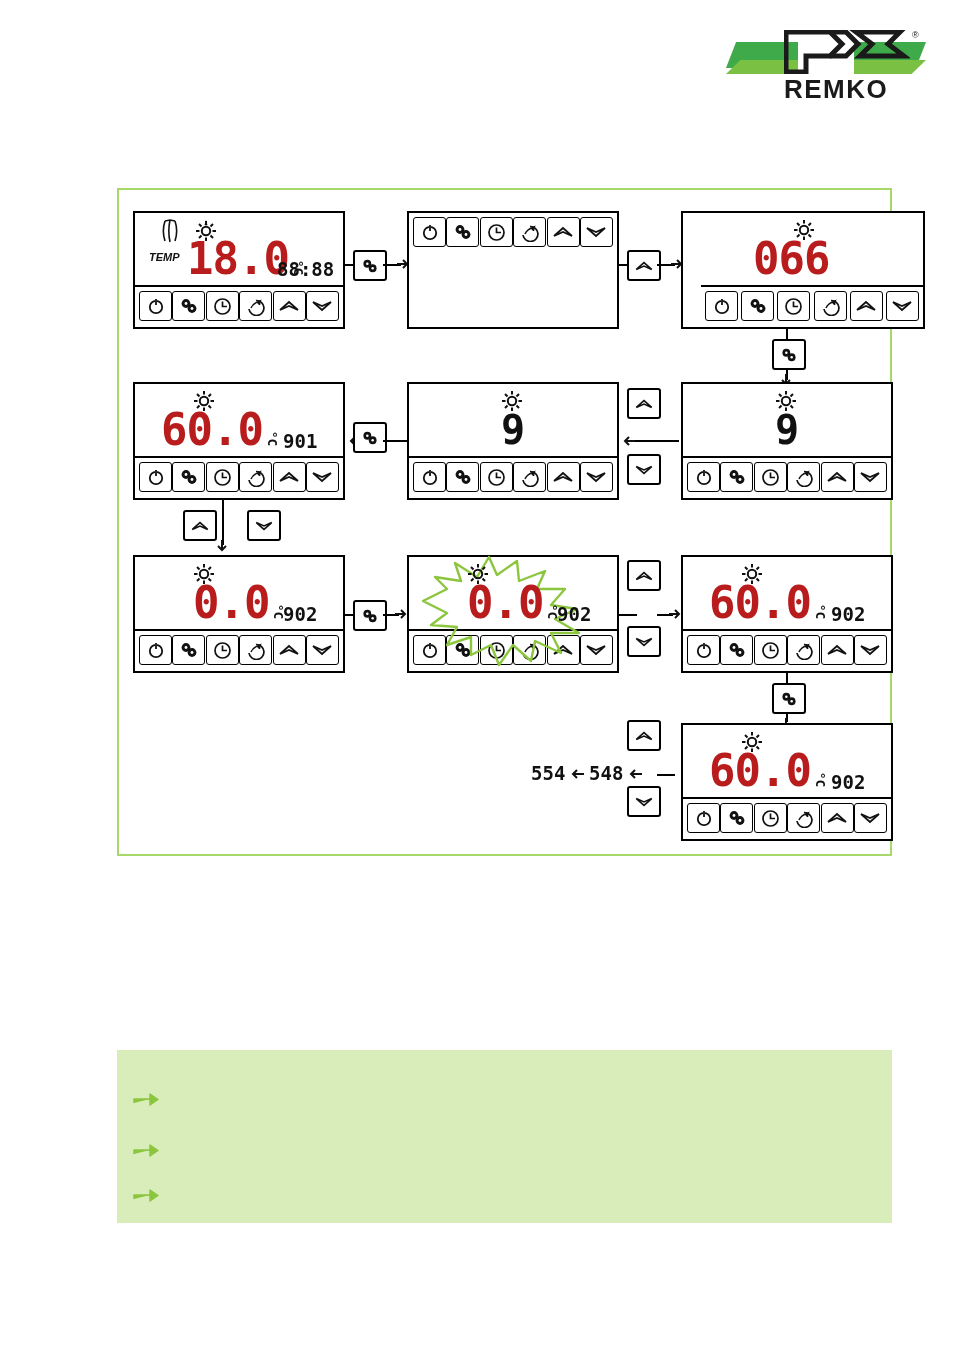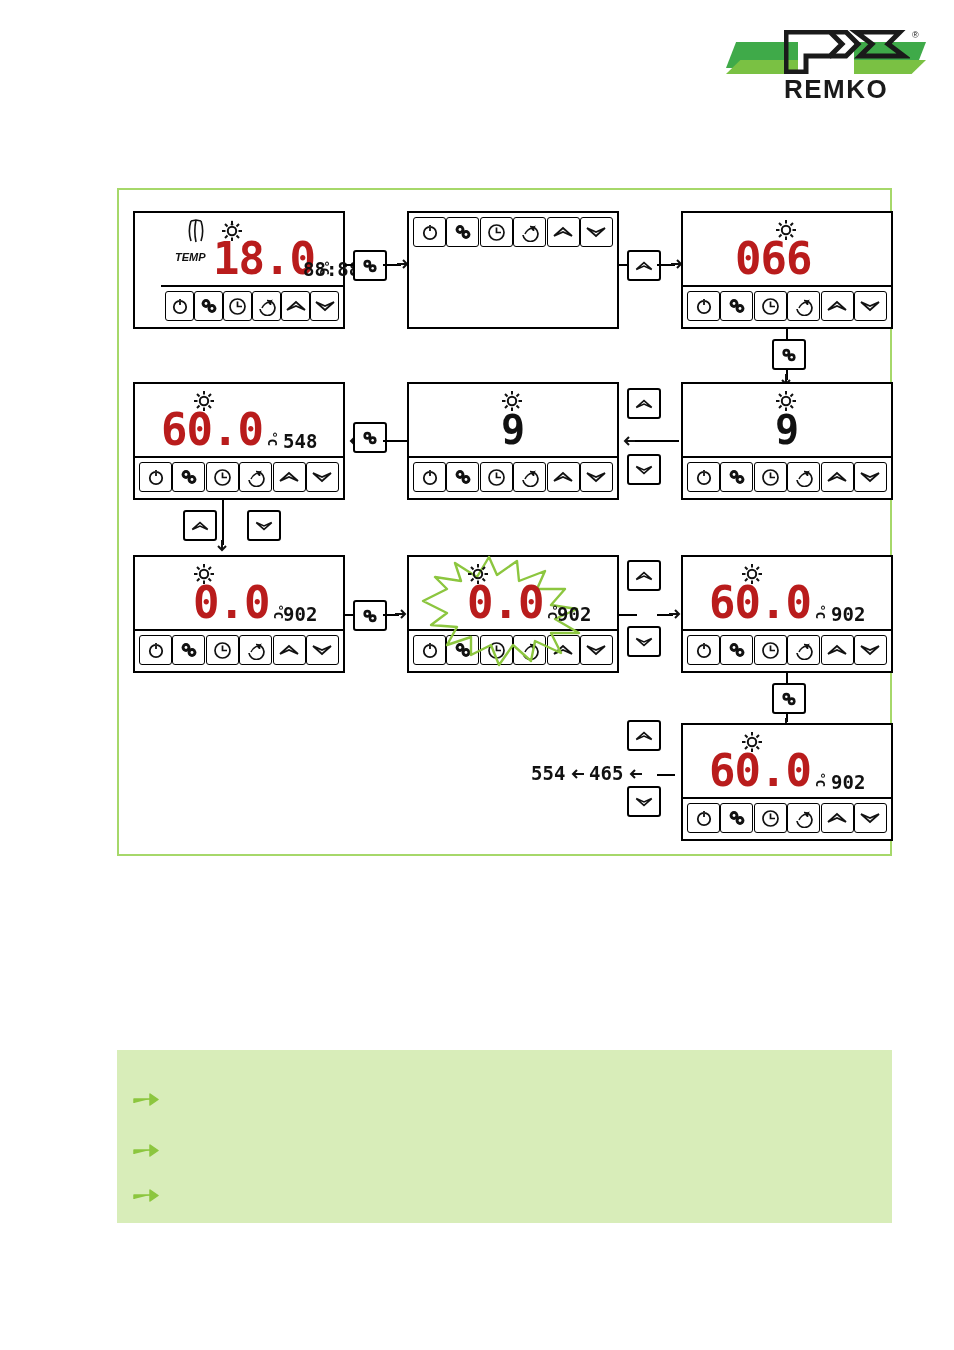--- a/index.html
+++ b/index.html
@@ -215,21 +215,21 @@
       <path d="M46 2 L62 2 L74 14 L62 26 L46 26" fill="none" stroke="#1a1a1a" stroke-width="5"></path>
       <path d="M72 2 L116 2 L104 14 L120 26 L76 26 L88 14 Z" fill="none" stroke="#1a1a1a" stroke-width="5"></path>
     </svg>
   </div>
   <div id="logo-word">REMKO</div>
   <div id="logo-reg">®</div>
 </div>
 
 <div id="diagram-frame">
 
-  <div class="panel" style="left:14px; top:21px; width:212px; height:118px;padding-left:26px;">
+  <div class="panel" style="left:14px; top:21px; width:212px; height:118px;">
     <div class="panel-screen">
       <div class="status-icons" style="left:26px;">
         <span>
           <svg width="18" height="24" viewBox="0 0 18 24">
               <path d="M4 2 C2 8 2 16 4 22 M9 1 C7.5 8 7.5 16 9 23 M14 2 C16 8 16 16 14 22" fill="none" stroke="#111" stroke-width="1.6"></path>
               <path d="M4 2 L9 1 L14 2" fill="none" stroke="#111" stroke-width="1.6"></path>
             </svg>
         </span>
         <span>
           <svg width="22" height="22" viewBox="0 0 22 22">
@@ -349,21 +349,21 @@
   <div class="conn-btn" style="left:508px; top:60px;">
     <svg width="20" height="12" viewBox="0 0 22 14">
         <path d="M2 11 L11 3 L20 11 L11 7 Z" fill="none" stroke="#111" stroke-width="1.8"></path>
       </svg>
   </div>
   <div class="line-h" style="left:538px; top:74px; width:18px;"></div>
   <svg style="position:absolute; left:552px; top:68px;" width="12" height="12">
       <path d="M0 6 L10 6 M6 2 L10 6 L6 10" stroke="#111" stroke-width="2" fill="none"></path>
     </svg>
 
-  <div class="panel" style="left:562px; top:21px; width:212px; height:118px;">
+  <div class="panel" style="left:562px; top:21px; width:244px; height:118px;padding-left:18px;">
     <div class="panel-screen">
       <div class="status-icons" style="left:92px;">
         <span><svg width="22" height="22" viewBox="0 0 22 22">
               <g stroke="#111" stroke-width="2">
                 <circle cx="11" cy="11" r="4.2" fill="none"></circle>
                 <path d="M11 1 V4.5 M11 17.5 V21 M1 11 H4.5 M17.5 11 H21 M4 4 L6.5 6.5 M15.5 15.5 L18 18 M18 4 L15.5 6.5 M6.5 15.5 L4 18"></path>
               </g>
             </svg></span>
       </div>
       <div class="readout-row" style="left:52px; top:24px;">
@@ -432,21 +432,21 @@
               <g stroke="#111" stroke-width="2">
                 <circle cx="11" cy="11" r="4.2" fill="none"></circle>
                 <path d="M11 1 V4.5 M11 17.5 V21 M1 11 H4.5 M17.5 11 H21 M4 4 L6.5 6.5 M15.5 15.5 L18 18 M18 4 L15.5 6.5 M6.5 15.5 L4 18"></path>
               </g>
             </svg></span>
       </div>
       <div class="readout-row" style="left:26px; top:24px;">
         <span class="lcd-big">60.0</span>
         <span class="lcd-unit" style="margin-bottom:6px;">°C</span>
       </div>
-      <span class="code-label" style="left:148px; top:46px;">548</span>
+      <span class="code-label" style="left:148px; top:46px;">901</span>
     </div>
     <div class="panel-keys">
       <div class="key">
           <svg width="18" height="18" viewBox="0 0 18 18">
             <circle cx="9" cy="10" r="6.2" fill="none" stroke="#111" stroke-width="1.8"></circle>
             <rect x="8" y="2" width="2" height="7" fill="#fff" stroke="none"></rect>
             <path d="M9 2 V8" stroke="#111" stroke-width="1.8"></path>
           </svg>
         </div>
       <div class="key">
@@ -853,21 +853,21 @@
   </div>
   <div class="line-v" style="left:667px; top:522px; height:10px;"></div>
   <svg style="position:absolute; left:661px; top:528px;" width="12" height="12">
       <path d="M6 0 L6 10 M2 6 L6 10 L10 6" stroke="#111" stroke-width="2" fill="none"></path>
     </svg>
 
   <span class="code-label" style="left:412px; top:572px;">554</span>
   <svg style="position:absolute; left:452px; top:578px;" width="14" height="12">
       <path d="M13 6 L2 6 M6 2 L2 6 L6 10" stroke="#111" stroke-width="2" fill="none"></path>
     </svg>
-  <span class="code-label" style="left:470px; top:572px;">465</span>
+  <span class="code-label" style="left:470px; top:572px;">548</span>
   <svg style="position:absolute; left:510px; top:578px;" width="14" height="12">
       <path d="M13 6 L2 6 M6 2 L2 6 L6 10" stroke="#111" stroke-width="2" fill="none"></path>
     </svg>
 
   <div class="line-h" style="left:538px; top:584px; width:18px;"></div>
   <div class="conn-btn" style="left:508px; top:530px;">
     <svg width="20" height="12" viewBox="0 0 22 14">
         <path d="M2 11 L11 3 L20 11 L11 7 Z" fill="none" stroke="#111" stroke-width="1.8"></path>
       </svg>
   </div>

